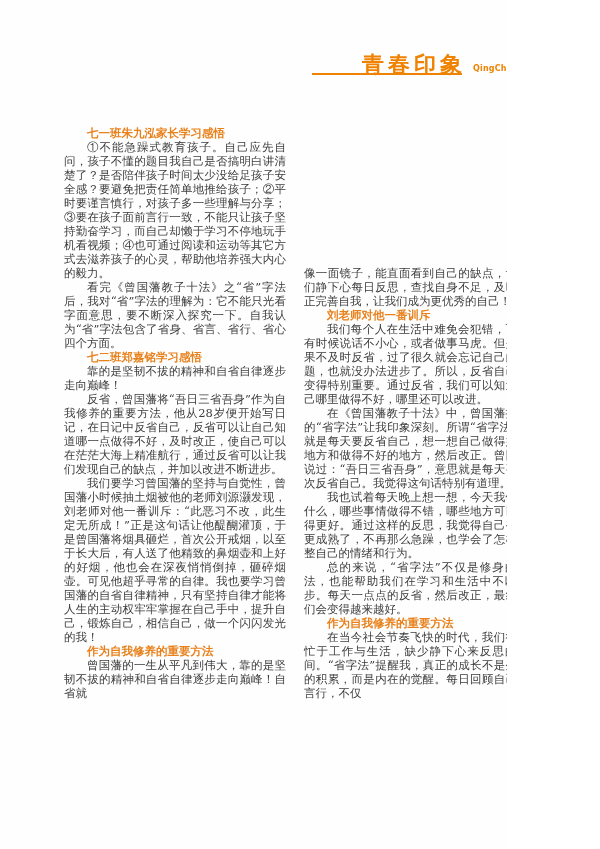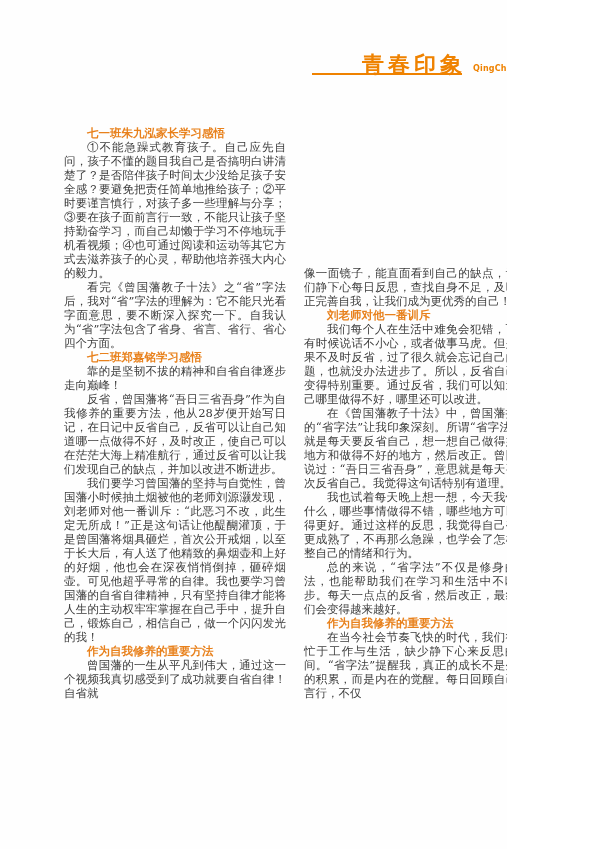--- a/index.html
+++ b/index.html
@@ -80,21 +80,21 @@
   <div class="content">
     <div class="col col-left">
         <div class="heading">七一班朱九泓家长学习感悟</div>
         <div class="para">①不能急躁式教育孩子。自己应先自问，孩子不懂的题目我自己是否搞明白讲清楚了？是否陪伴孩子时间太少没给足孩子安全感？要避免把责任简单地推给孩子；②平时要谨言慎行，对孩子多一些理解与分享；③要在孩子面前言行一致，不能只让孩子坚持勤奋学习，而自己却懒于学习不停地玩手机看视频；④也可通过阅读和运动等其它方式去滋养孩子的心灵，帮助他培养强大内心的毅力。</div>
         <div class="para">看完《曾国藩教子十法》之“省”字法后，我对“省”字法的理解为：它不能只光看字面意思，要不断深入探究一下。自我认为“省”字法包含了省身、省言、省行、省心四个方面。</div>
         <div class="heading">七二班郑嘉铭学习感悟</div>
         <div class="para">靠的是坚韧不拔的精神和自省自律逐步走向巅峰！</div>
         <div class="para">反省，曾国藩将“吾日三省吾身”作为自我修养的重要方法，他从28岁便开始写日记，在日记中反省自己，反省可以让自己知道哪一点做得不好，及时改正，使自己可以在茫茫大海上精准航行，通过反省可以让我们发现自己的缺点，并加以改进不断进步。</div>
         <div class="para">我们要学习曾国藩的坚持与自觉性，曾国藩小时候抽土烟被他的老师刘源灏发现，刘老师对他一番训斥：“此恶习不改，此生定无所成！”正是这句话让他醍醐灌顶，于是曾国藩将烟具砸烂，首次公开戒烟，以至于长大后，有人送了他精致的鼻烟壶和上好的好烟，他也会在深夜悄悄倒掉，砸碎烟壶。可见他超乎寻常的自律。我也要学习曾国藩的自省自律精神，只有坚持自律才能将人生的主动权牢牢掌握在自己手中，提升自己，锻炼自己，相信自己，做一个闪闪发光的我！</div>
         <div class="heading">作为自我修养的重要方法</div>
-        <div class="para">曾国藩的一生从平凡到伟大，通过这一个视频我真切感受到了成功就要自省自律！自省就</div>
+        <div class="para">曾国藩的一生从平凡到伟大，靠的是坚韧不拔的精神和自省自律逐步走向巅峰！自省就</div>
       </div>
     <div class="col col-right">
         <div class="para noindent">像一面镜子，能直面看到自己的缺点，让我们静下心每日反思，查找自身不足，及时改正完善自我，让我们成为更优秀的自己！</div>
         <div class="heading">刘老师对他一番训斥</div>
         <div class="para">我们每个人在生活中难免会犯错，可能有时候说话不小心，或者做事马虎。但是如果不及时反省，过了很久就会忘记自己的问题，也就没办法进步了。所以，反省自己就变得特别重要。通过反省，我们可以知道自己哪里做得不好，哪里还可以改进。</div>
         <div class="para">在《曾国藩教子十法》中，曾国藩提到的“省字法”让我印象深刻。所谓“省字法”，就是每天要反省自己，想一想自己做得好的地方和做得不好的地方，然后改正。曾国藩说过：“吾日三省吾身”，意思就是每天要三次反省自己。我觉得这句话特别有道理。</div>
         <div class="para">我也试着每天晚上想一想，今天我做了什么，哪些事情做得不错，哪些地方可以做得更好。通过这样的反思，我觉得自己变得更成熟了，不再那么急躁，也学会了怎样调整自己的情绪和行为。</div>
         <div class="para">总的来说，“省字法”不仅是修身的方法，也能帮助我们在学习和生活中不断进步。每天一点点的反省，然后改正，最终我们会变得越来越好。</div>
         <div class="heading">作为自我修养的重要方法</div>
         <div class="para">在当今社会节奏飞快的时代，我们往往忙于工作与生活，缺少静下心来反思的时间。“省字法”提醒我，真正的成长不是外在的积累，而是内在的觉醒。每日回顾自己的言行，不仅</div>

